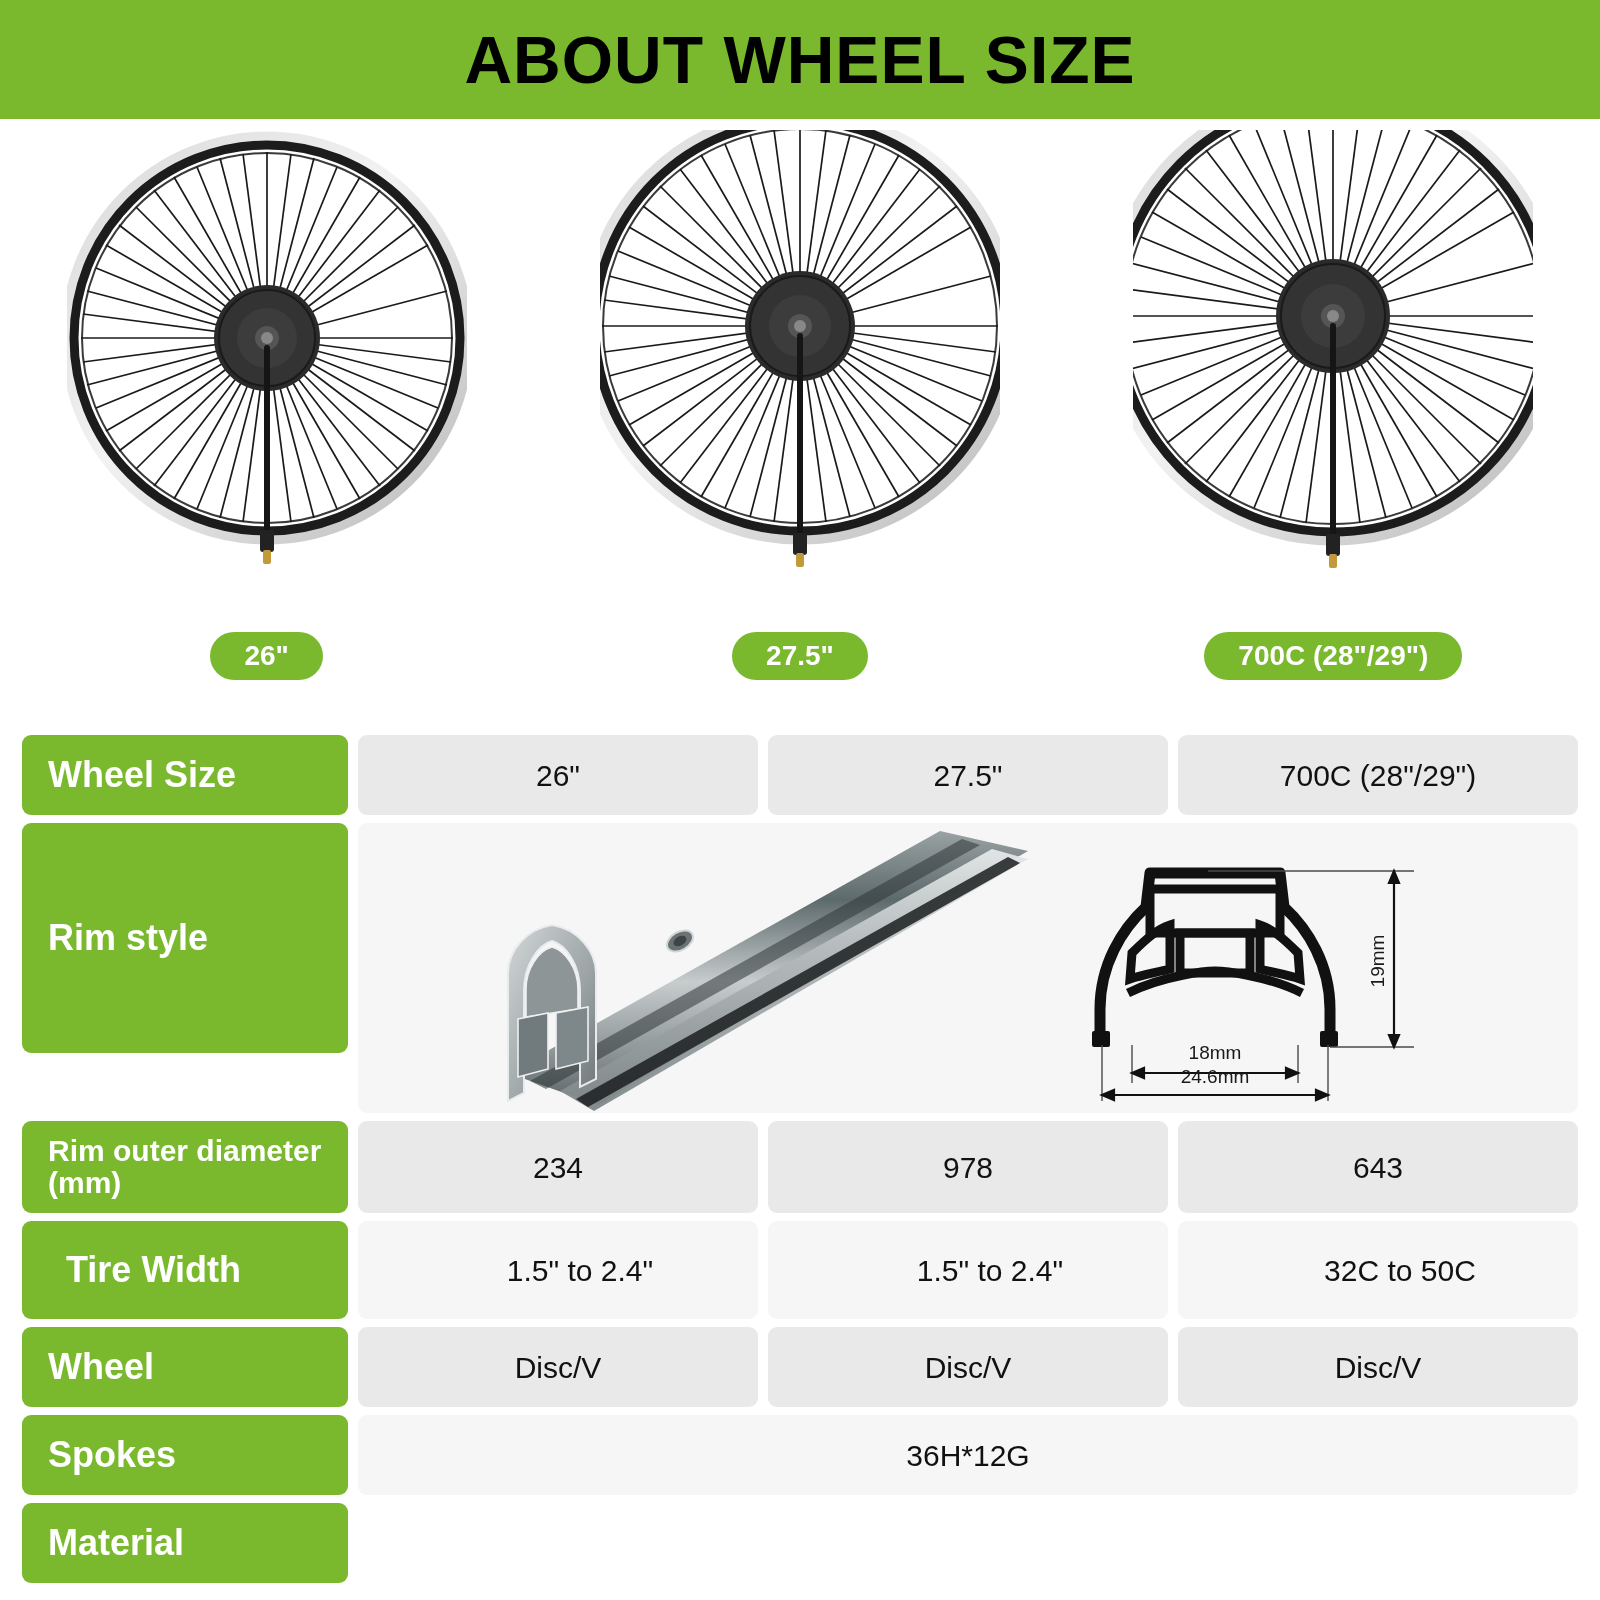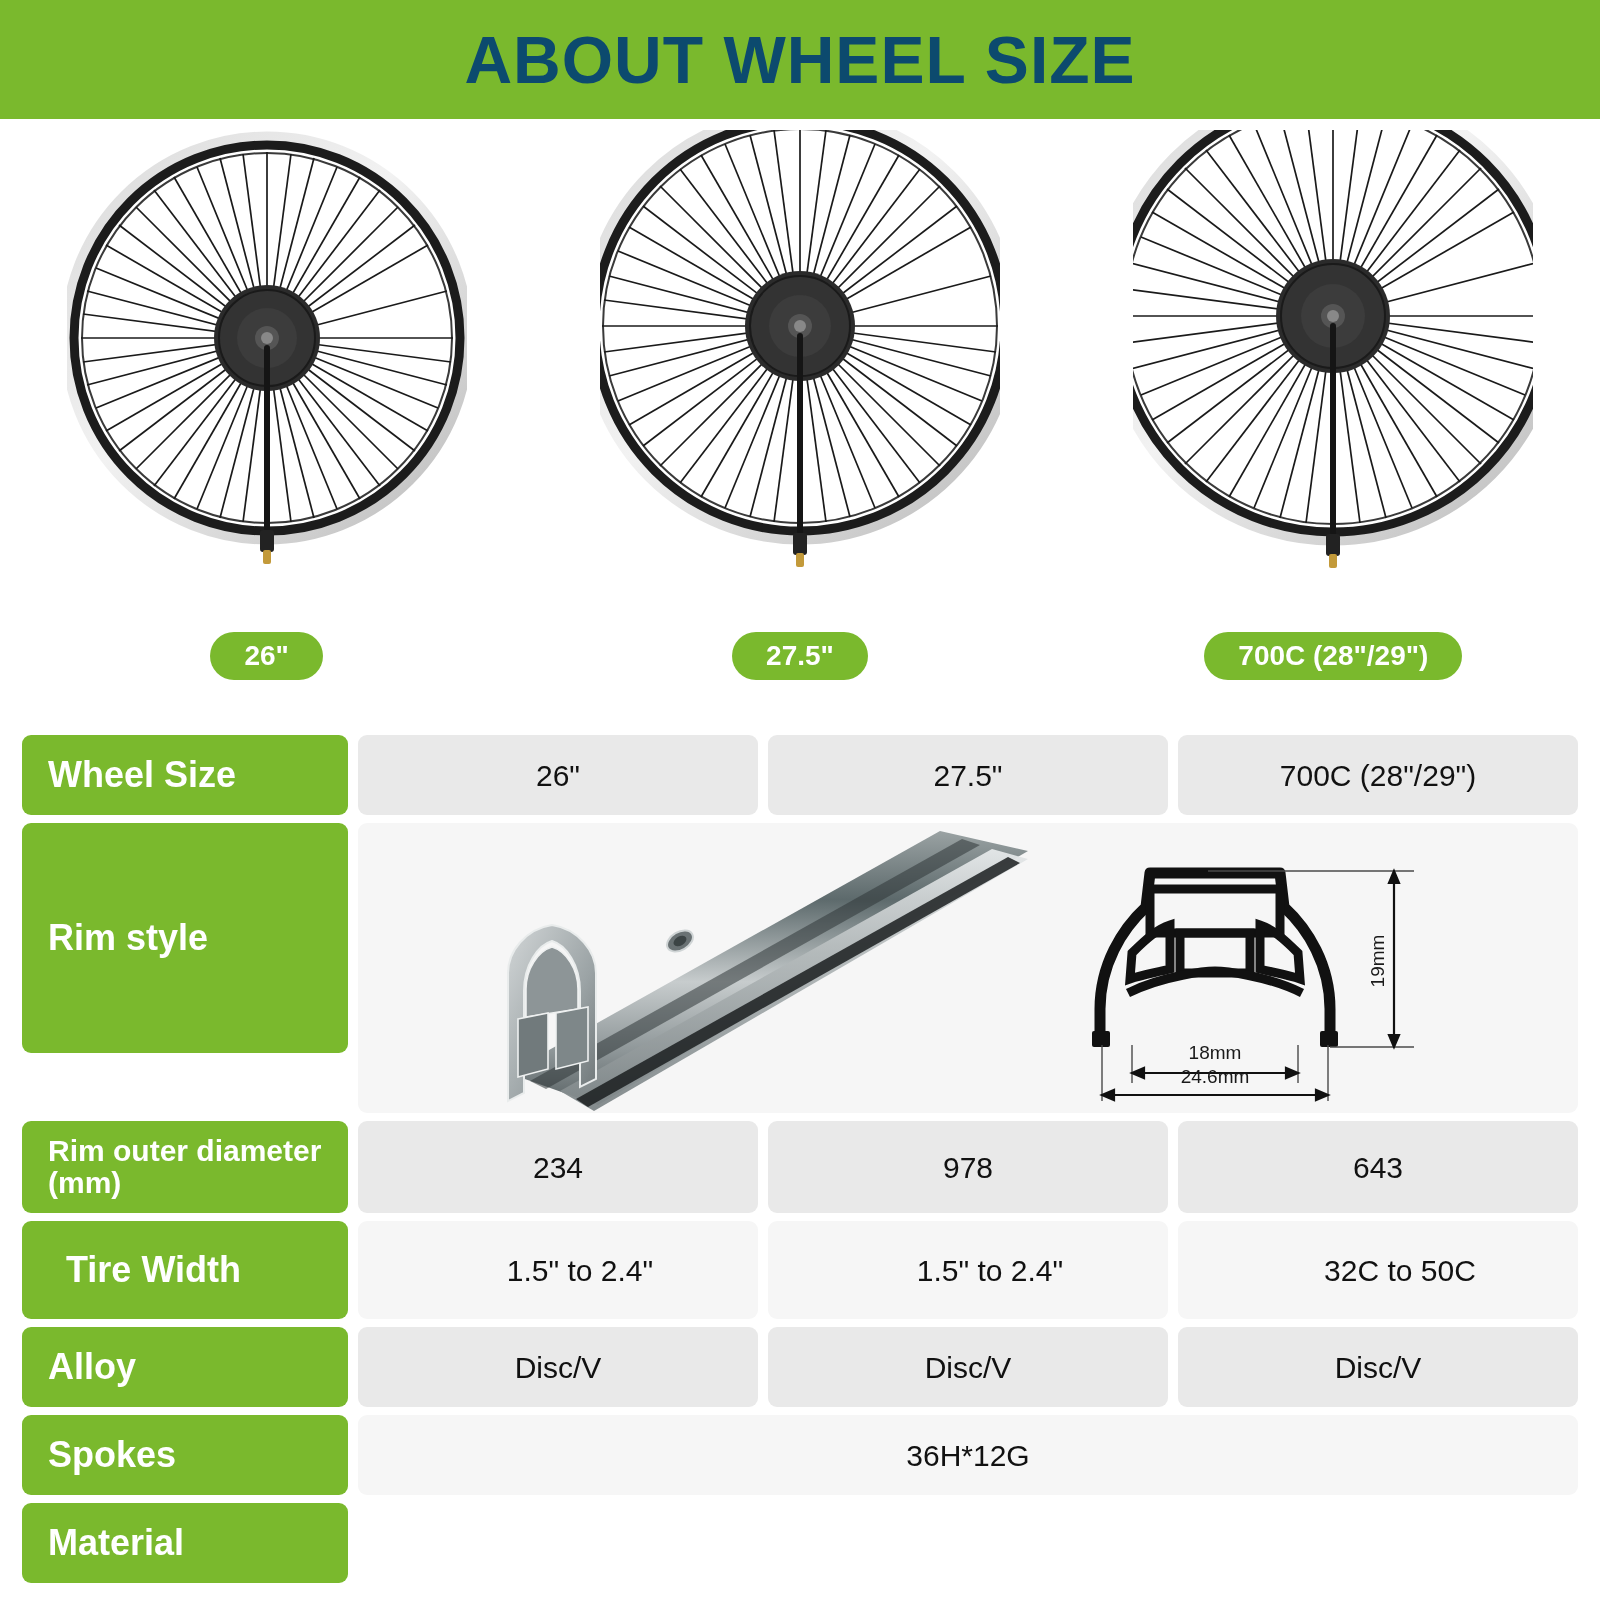--- a/index.html
+++ b/index.html
@@ -12,21 +12,21 @@
   #page { position: relative; width: 1600px; height: 1600px; background: #fff; }
 
   
   .header {
     position: absolute; left: 0; top: 0;
     width: 1600px; height: 119px;
     background: #7ab92d;
     display: flex; align-items: center; justify-content: center;
   }
   .header-title {
-    color: #0c4a6e;
+    color: #000000;
     font-size: 66px;
     font-weight: bold;
     letter-spacing: 1px;
     line-height: 1;
   }
 
   
   .wheels {
     position: absolute; left: 0; top: 130px;
     width: 1600px; height: 500px;
@@ -482,21 +482,21 @@
     <div class="row row-tw">
       <div class="lbl">Tire Width</div>
       <div class="cells">
         <div class="cell light">1.5" to 2.4"</div>
         <div class="cell light">1.5" to 2.4"</div>
         <div class="cell light">32C to 50C</div>
       </div>
     </div>
 
     <div class="row row-br">
-      <div class="lbl">Alloy</div>
+      <div class="lbl">Wheel</div>
       <div class="cells">
         <div class="cell dark">Disc/V</div>
         <div class="cell dark">Disc/V</div>
         <div class="cell dark">Disc/V</div>
       </div>
     </div>
 
     <div class="row row-sp">
       <div class="lbl">Spokes</div>
       <div class="cells">

